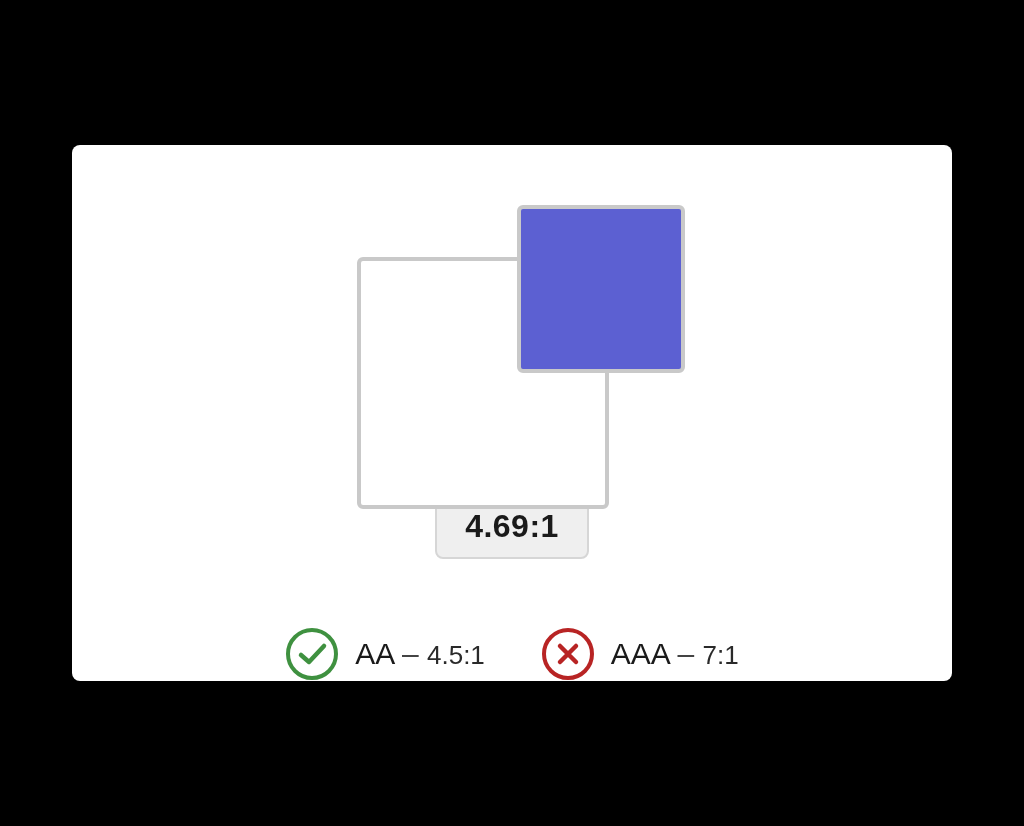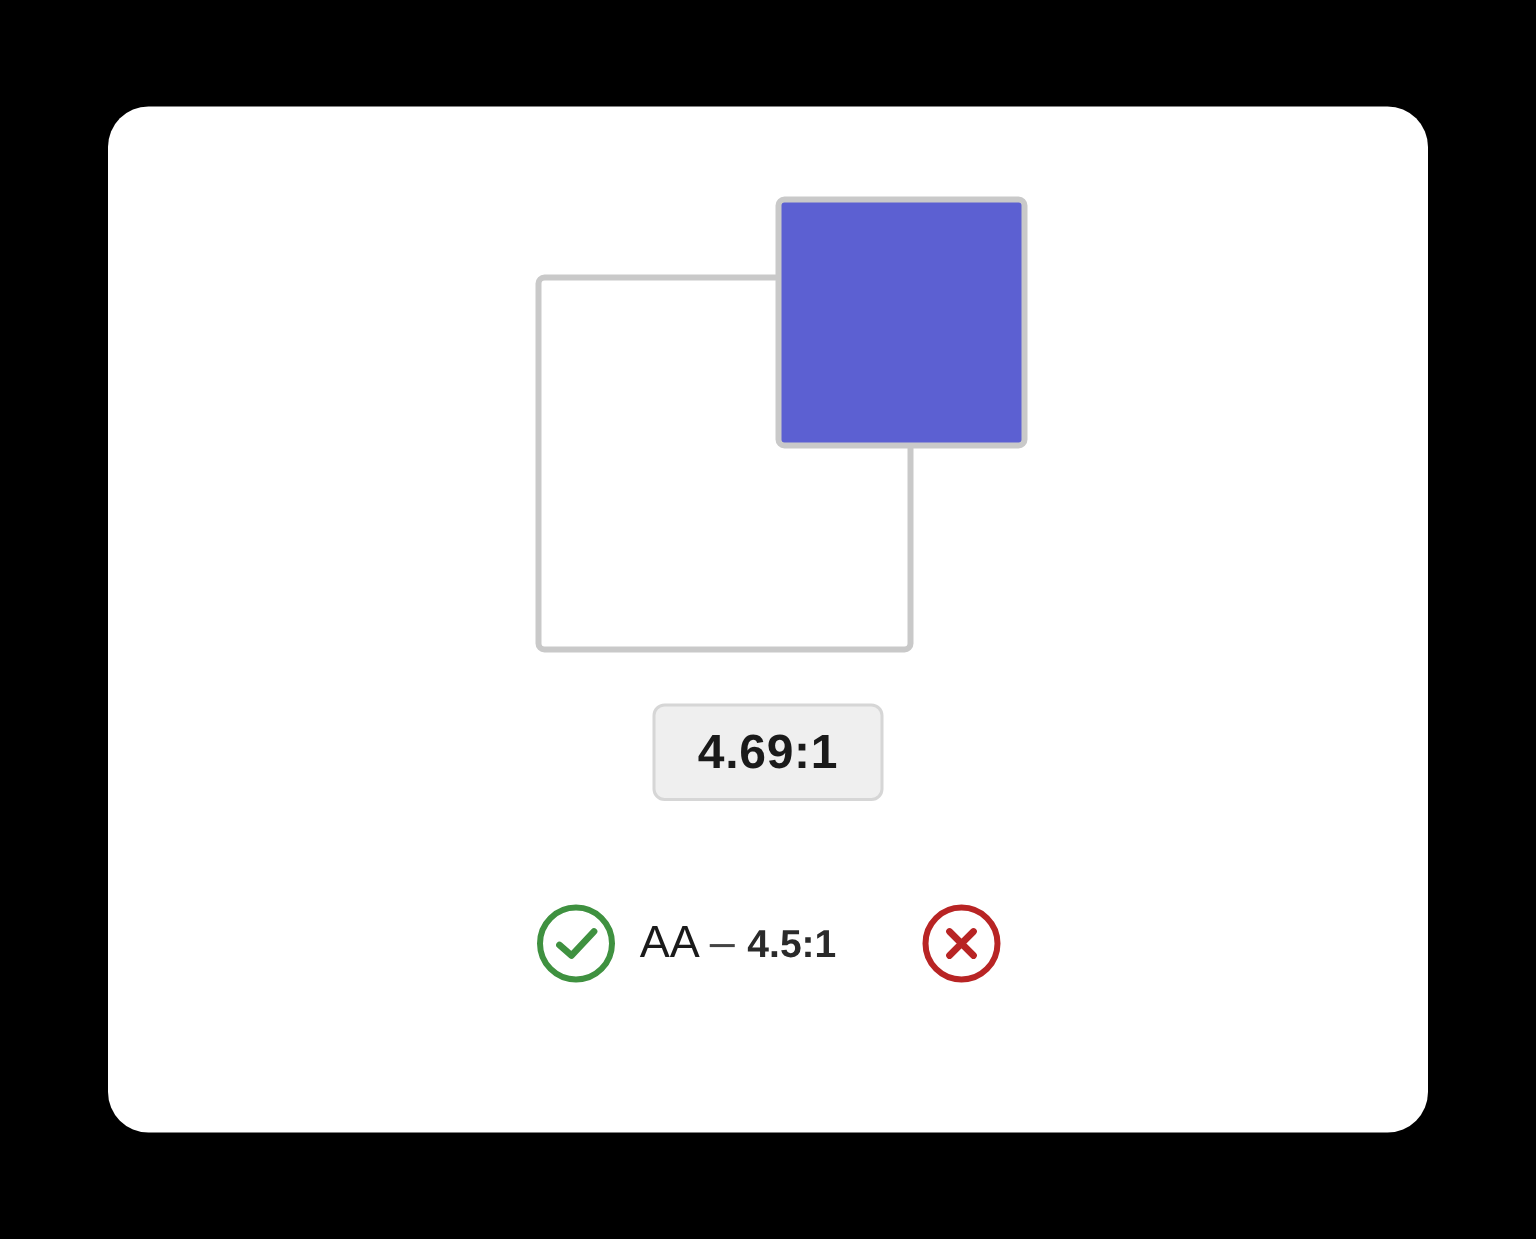--- a/index.html
+++ b/index.html
@@ -13,23 +13,23 @@
       height: 826px;
       background: #000000;
       display: flex;
       align-items: center;
       justify-content: center;
       font-family: -apple-system, BlinkMacSystemFont, "Segoe UI", Helvetica, Arial, sans-serif;
     }
     
     .card {
       width: 880px;
-      height: 684px;
+      height: 536px;
       background: #ffffff;
-      border-radius: 27px;
+      border-radius: 8px;
       box-shadow: 0 4px 24px rgba(0,0,0,0.3);
       display: flex;
       flex-direction: column;
       align-items: center;
       padding-top: 60px;
     }
     
     .swatch-wrap {
       position: relative;
       width: 330px;
@@ -99,21 +99,21 @@
     .compliance-text .level {
       font-weight: 400;
     }
     
     .compliance-text .sep {
       font-weight: 400;
       color: #444;
     }
     
     .compliance-text .req {
-      font-weight: 700;
+      font-weight: 400;
       font-size: 26px;
       color: #2a2a2a;
     }
   </style>
 </head>
 <body>
 
 <div class="card">
 
   <div class="swatch-wrap">
@@ -133,17 +133,20 @@
       <span class="compliance-text">
         <span class="level">AA</span><span class="sep"> – </span><span class="req">4.5:1</span>
       </span>
     </div>
 
     <div class="compliance-item">
       <svg class="icon-circle" viewBox="0 0 54 54">
         <circle cx="27" cy="27" r="24" fill="none" stroke="#b82424" stroke-width="4"></circle>
         <path d="M19 19 L35 35 M35 19 L19 35" fill="none" stroke="#b82424" stroke-width="4.5" stroke-linecap="round"></path>
       </svg>
+      <span class="compliance-text">
+        <span class="level">AAA</span><span class="sep"> – </span><span class="req">7:1</span>
+      </span>
     </div>
 
   </div>
 
 </div>
 
 </body></html>

